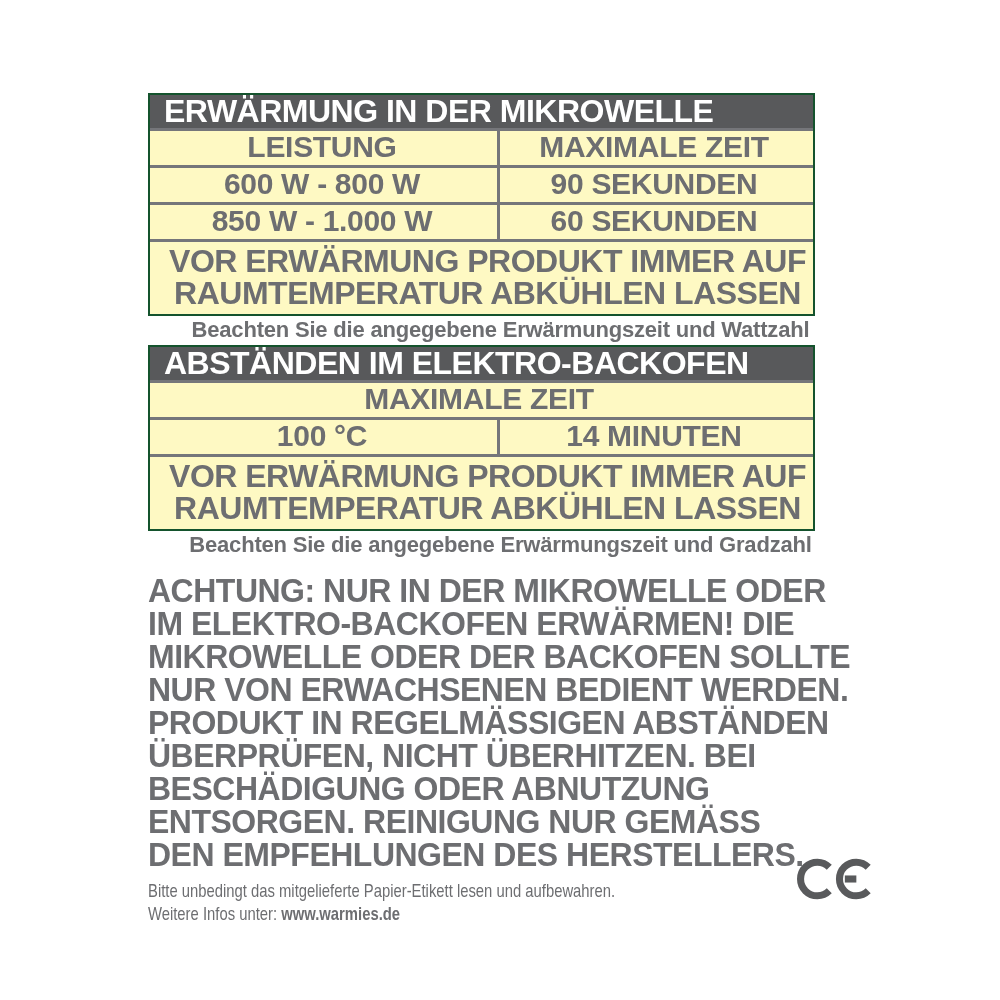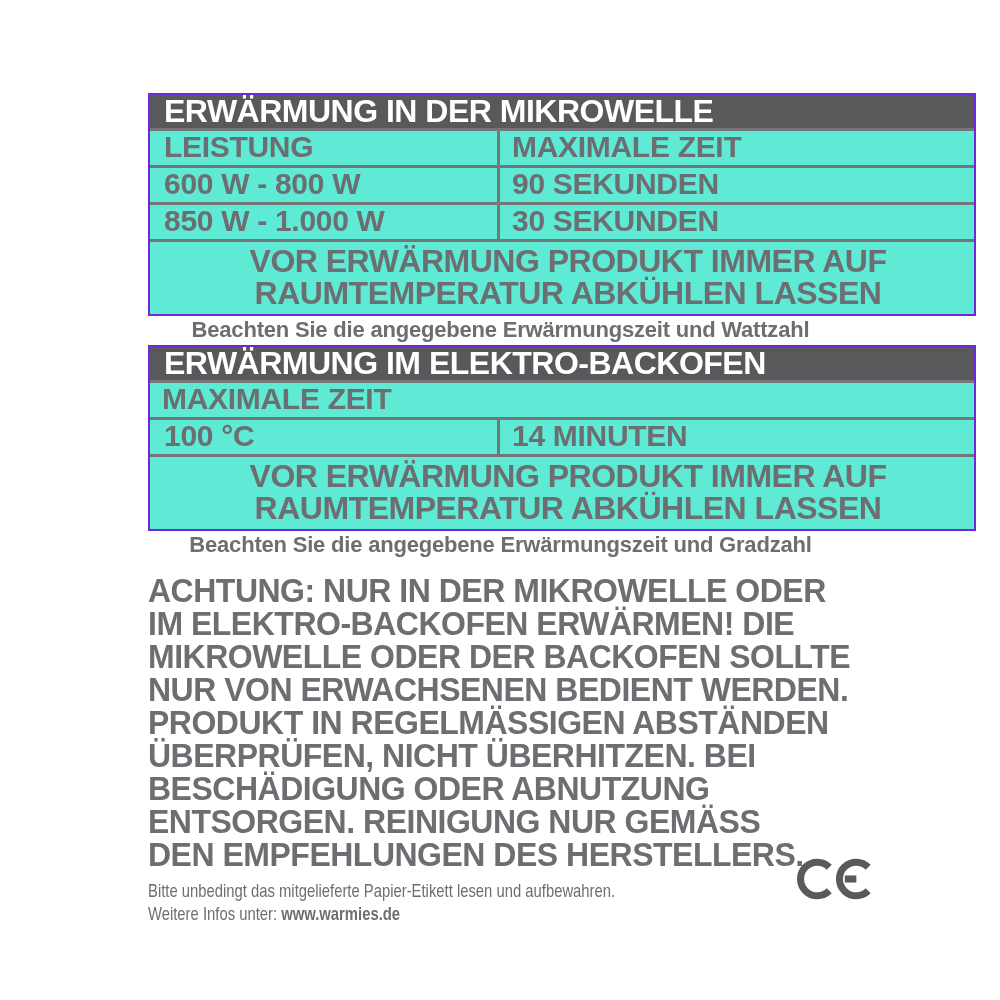--- a/index.html
+++ b/index.html
@@ -14,23 +14,23 @@
   }
   .sheet {
     position: absolute;
     left: 148px;
     top: 93px;
     width: 705px;
   }
   
   .tbl {
     box-sizing: border-box;
-    width: 828px;
-    border: 2px solid #6d28d9;
-    background: #5eead4;
+    width: 667px;
+    border: 2px solid #14532d;
+    background: #fef9c3;
   }
   .tbl-title {
     background: #58595b;
     color: #ffffff;
     font-weight: bold;
     font-size: 32px;
     line-height: 26px;
     padding: 3px 0 4px 14px;
     letter-spacing: -0.5px;
     white-space: nowrap;
@@ -41,20 +41,21 @@
   }
   .cell {
     box-sizing: border-box;
     font-weight: bold;
     font-size: 30px;
     line-height: 28px;
     padding: 2px 17px 4px 14px;
     letter-spacing: -0.3px;
     white-space: nowrap;
     color: #6d6e71;
+    text-align: center;
   }
   .c1 {
     width: 350px;
     border-right: 3px solid #75767a;
   }
   .c2 { flex: 1; padding-left: 12px; }
   .tbl-note {
     border-top: 3px solid #75767a;
     text-align: center;
     font-weight: bold;
@@ -122,31 +123,31 @@
       <div class="tbl-row">
         <div class="cell c1">LEISTUNG</div>
         <div class="cell c2">MAXIMALE ZEIT</div>
       </div>
       <div class="tbl-row">
         <div class="cell c1">600 W - 800 W</div>
         <div class="cell c2">90 SEKUNDEN</div>
       </div>
       <div class="tbl-row">
         <div class="cell c1">850 W - 1.000 W</div>
-        <div class="cell c2">30 SEKUNDEN</div>
+        <div class="cell c2">60 SEKUNDEN</div>
       </div>
       <div class="tbl-note">VOR ERWÄRMUNG PRODUKT IMMER AUF
 RAUMTEMPERATUR ABKÜHLEN LASSEN</div>
     </div>
     <div class="tbl-caption">Beachten Sie die angegebene Erwärmungszeit und Wattzahl</div>
   </section>
 
   <section>
     <div class="tbl">
-      <div class="tbl-title">ERWÄRMUNG IM ELEKTRO-BACKOFEN</div>
+      <div class="tbl-title">ABSTÄNDEN IM ELEKTRO-BACKOFEN</div>
       <div class="tbl-row">
         <div class="cell c2">MAXIMALE ZEIT</div>
       </div>
       <div class="tbl-row">
         <div class="cell c1">100 °C</div>
         <div class="cell c2">14 MINUTEN</div>
       </div>
       <div class="tbl-note">VOR ERWÄRMUNG PRODUKT IMMER AUF
 RAUMTEMPERATUR ABKÜHLEN LASSEN</div>
     </div>

